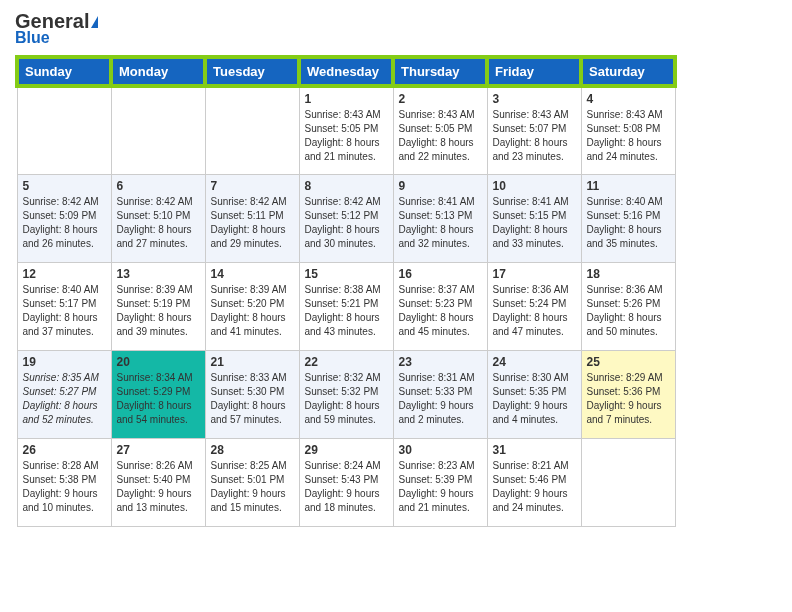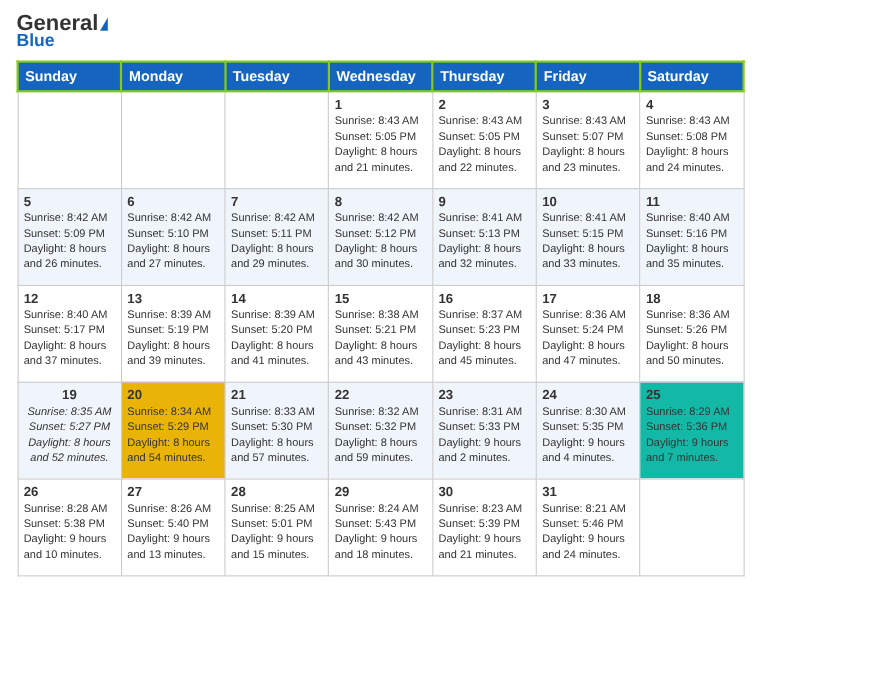--- a/index.html
+++ b/index.html
@@ -55,21 +55,21 @@
       border-collapse: collapse;
       table-layout: fixed;
     }
     .calendar th {
       background: #1565c0;
       color: #fff;
       text-align: left;
       padding: 5px 6px;
       font-size: 13px;
       font-weight: bold;
-      border: 2px solid #84cc16;
+      border: 4px solid #84cc16;
     }
     .calendar td {
       vertical-align: top;
       border: 1px solid #ccc;
       padding: 4px 5px;
       font-size: 10.5px;
       color: #333;
       height: 88px;
       background: #fff;
     }
@@ -231,27 +231,27 @@
 Daylight: 8 hours and 47 minutes.</div>
           </td>
           <td>
             <span class="day-num">18</span>
             <div class="day-info" style="white-space: pre-line;">Sunrise: 8:36 AM
 Sunset: 5:26 PM
 Daylight: 8 hours and 50 minutes.</div>
           </td>
         </tr>
         <tr>
-          <td style="background: rgb(240, 244, 251); text-align: center;">
+          <td style="background: rgb(240, 244, 251);">
             <span class="day-num">19</span>
             <div class="day-info" style="white-space: pre-line; font-style: italic;">Sunrise: 8:35 AM
 Sunset: 5:27 PM
 Daylight: 8 hours and 52 minutes.</div>
           </td>
-          <td style="background: #eab308;">
+          <td style="background: #14b8a6;">
             <span class="day-num">20</span>
             <div class="day-info" style="white-space: pre-line;">Sunrise: 8:34 AM
 Sunset: 5:29 PM
 Daylight: 8 hours and 54 minutes.</div>
           </td>
           <td style="background: rgb(240, 244, 251);">
             <span class="day-num">21</span>
             <div class="day-info" style="white-space: pre-line;">Sunrise: 8:33 AM
 Sunset: 5:30 PM
 Daylight: 8 hours and 57 minutes.</div>
@@ -267,21 +267,21 @@
             <div class="day-info" style="white-space: pre-line;">Sunrise: 8:31 AM
 Sunset: 5:33 PM
 Daylight: 9 hours and 2 minutes.</div>
           </td>
           <td style="background: rgb(240, 244, 251);">
             <span class="day-num">24</span>
             <div class="day-info" style="white-space: pre-line;">Sunrise: 8:30 AM
 Sunset: 5:35 PM
 Daylight: 9 hours and 4 minutes.</div>
           </td>
-          <td style="background: #14b8a6;">
+          <td style="background: #fef9c3;">
             <span class="day-num">25</span>
             <div class="day-info" style="white-space: pre-line;">Sunrise: 8:29 AM
 Sunset: 5:36 PM
 Daylight: 9 hours and 7 minutes.</div>
           </td>
         </tr>
         <tr>
           <td>
             <span class="day-num">26</span>
             <div class="day-info" style="white-space: pre-line;">Sunrise: 8:28 AM

